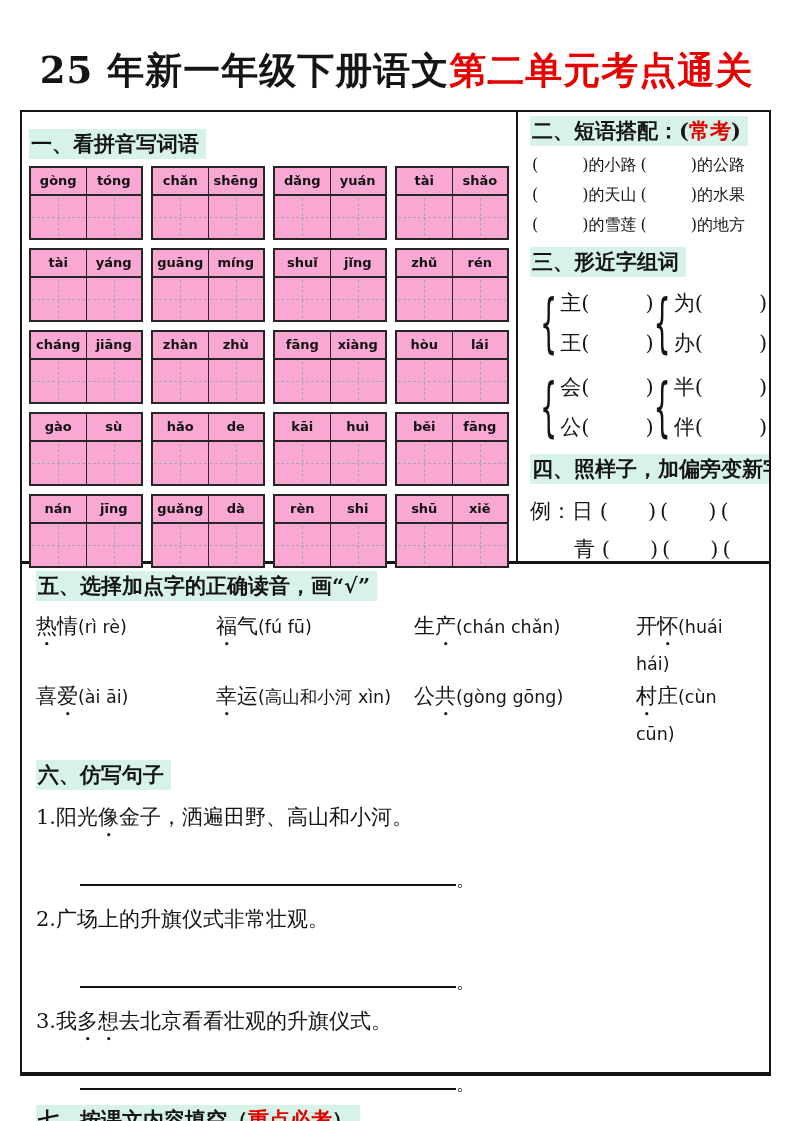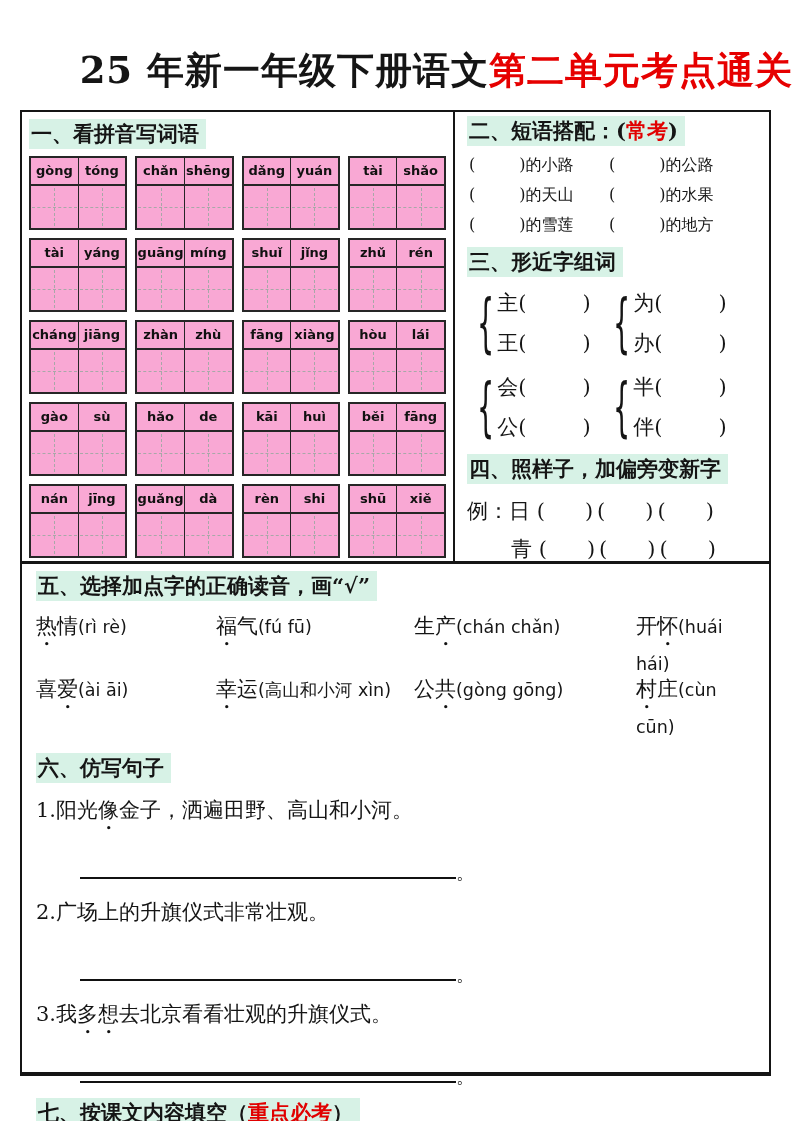--- a/index.html
+++ b/index.html
@@ -1,27 +1,27 @@
 <!DOCTYPE html>
 <html><head>
 <meta charset="utf-8">
 <style>
   html,body{margin:0;padding:0;background:#ffffff;}
   .page{position:relative;width:793px;height:1121px;background:#fff;overflow:hidden;
         font-family:"DejaVu Serif", serif;color:#151515;}
   
-  .title{position:absolute;top:46px;left:0;width:100%;text-align:right;
+  .title{position:absolute;top:46px;left:0;width:100%;text-align:center;
          font-size:37px;font-weight:700;letter-spacing:1px;white-space:nowrap;}
   .title .red{color:#e60000;}
   
   .main{position:absolute;left:20px;top:110px;width:751px;height:966px;
         border:2px solid #151515;border-bottom-width:4px;box-sizing:border-box;}
   .top-row{display:flex;border-bottom:3px solid #151515;height:452px;box-sizing:border-box;}
-  .col-left{width:433px;border-right:2px solid #151515;box-sizing:border-box;
-            padding:8px 7px 0 7px;}
+  .col-left{width:496px;border-right:2px solid #151515;box-sizing:border-box;
+            padding:18px 7px 0 7px;}
   .col-right{flex:1;padding:5px 20px 0 12px;overflow:hidden;}
   .bottom{padding:8px 14px 0 14px;}
   
   .h{font-size:21px;font-weight:700;line-height:1.35;white-space:nowrap;}
   .hl{background:#d7f2e6;padding:2px 7px 3px 2px;}
   .red{color:#e10000;}
   
   .s1-rows{margin-top:8px;}
   .prow{display:flex;gap:8px;margin-bottom:8px;}
   .pgroup{flex:1;border:2px solid #262626;box-sizing:border-box;background:#f9a8d4;}
@@ -50,21 +50,21 @@
   .bp-col{display:flex;flex-direction:column;gap:12px;font-size:21px;}
   .gap-lg{display:inline-block;width:56px;}
   
   .s4-lines{margin-top:10px;font-size:21px;line-height:1.8;}
   .s4-line{white-space:nowrap;}
   .s4-indent{margin-left:44px;}
   .gap-p{display:inline-block;width:40px;}
   .pgrp{margin-right:4px;}
   
   .s5-grid{display:grid;grid-template-columns:180px 198px 222px auto;
-           row-gap:0;margin-top:12px;font-size:21px;}
+           row-gap:7px;margin-top:12px;font-size:21px;}
   .py{font-family:"DejaVu Sans",sans-serif;font-size:17.5px;font-weight:500;}
   .dotted{text-emphasis:filled dot #111;-webkit-text-emphasis:filled dot #111;
           text-emphasis-position:under right;-webkit-text-emphasis-position:under right;}
   
   .sent{font-size:21px;margin-top:13px;white-space:nowrap;}
   .blankline{margin:26px 0 10px 44px;font-size:18px;white-space:nowrap;}
   .uline-long{display:inline-block;width:376px;border-bottom:2px solid #111;
               height:4px;vertical-align:baseline;}
 </style>
 </head>

